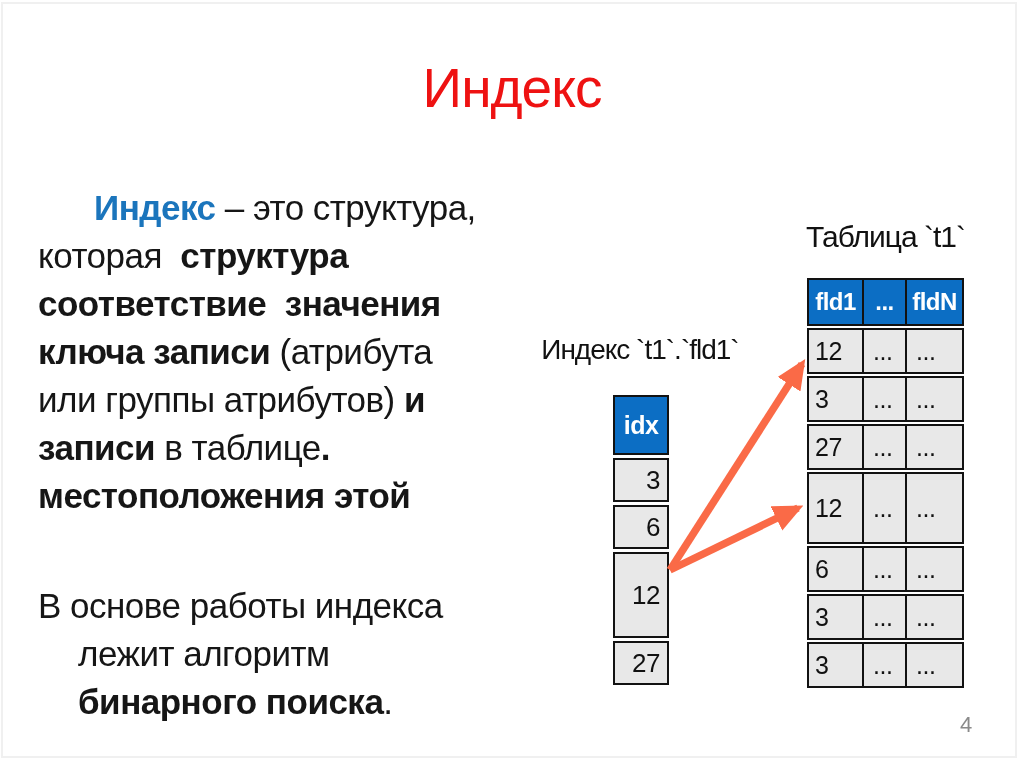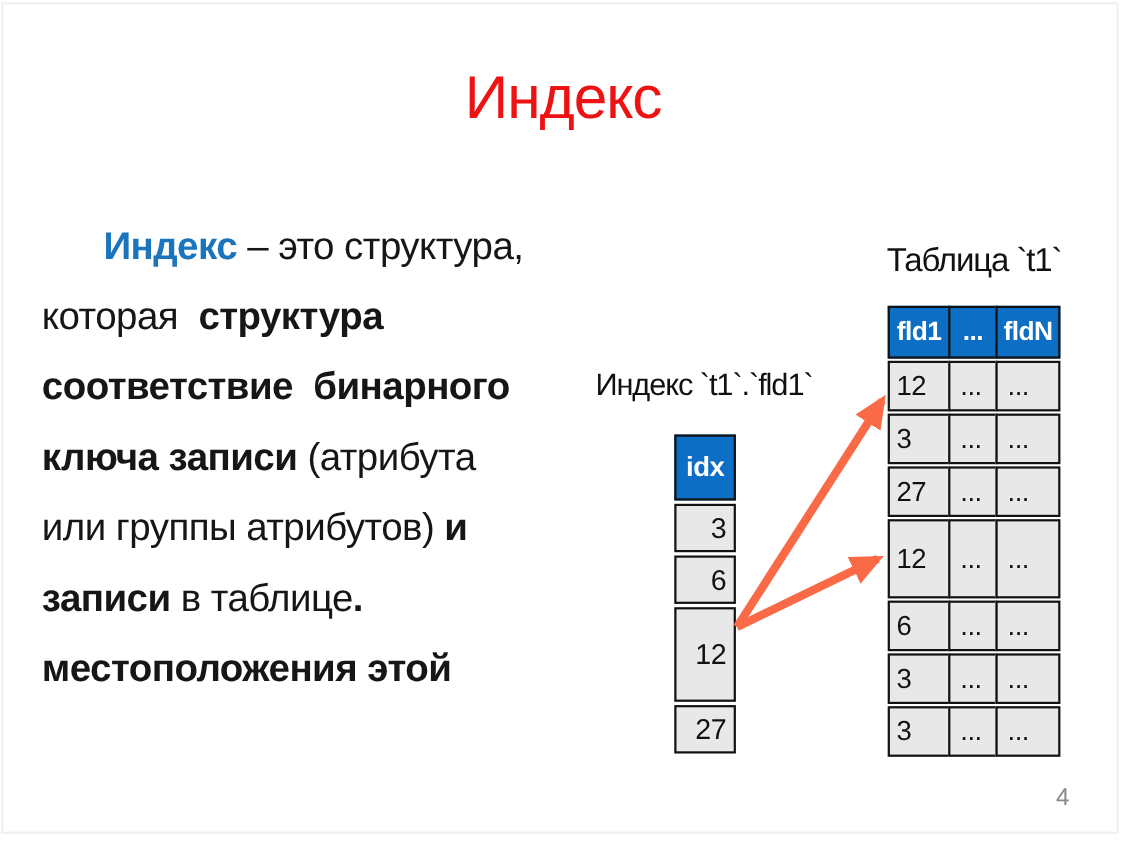--- a/index.html
+++ b/index.html
@@ -9,21 +9,21 @@
 
   .frame { position:absolute; left:1px; top:2px; right:7px; bottom:9px;
            border:2px solid var(--frame-gray,#f0f0f0); pointer-events:none; }
 
   .slide-title { position:absolute; left:0; top:56px; width:100%;
                  text-align:center; font-size:55px; font-weight:400;
                  color:var(--title-red,#ee1212); letter-spacing:-1px; }
 
   .para { position:absolute; color:#161616; font-size:35px; line-height:48px;
           letter-spacing:-0.5px; }
-  .rt-line { white-space:pre;margin-top:16px; }
+  .rt-line { white-space:pre; }
   .rt-line .b { font-weight:700; }
   .rt-line .blue { color:var(--accent-blue,#1b75bc); }
   .para1 { left:38px; top:184px; }
   .para1 .indent { margin-left:56px; }
   .para2 { left:38px; top:582px; }
   .para2 .indent { margin-left:40px; }
 
   .diagram-label { position:absolute; color:#111; font-size:28px;
                    letter-spacing:-1px; text-align:center; }
   .idx-label { left:535px; top:334px; width:210px; }
@@ -70,27 +70,32 @@
 
 <div class="slide">
 
   <div class="frame"></div>
 
   <h1 class="slide-title">Индекс</h1>
 
   <div class="para para1">
       <div class="rt-line indent"><span class="b blue">Индекс</span><span> – это структура,</span></div>
       <div class="rt-line"><span>которая  </span><span class="b">структура</span></div>
-      <div class="rt-line"><span class="b">соответствие  бинарного</span></div>
+      <div class="rt-line"><span class="b">соответствие  значения</span></div>
       <div class="rt-line"><span class="b">ключа записи</span><span> (атрибута</span></div>
       <div class="rt-line"><span>или группы атрибутов) </span><span class="b">и</span></div>
       <div class="rt-line"><span class="b">записи</span><span> в таблице</span><span class="b">.</span></div>
       <div class="rt-line"><span class="b">местоположения этой</span></div>
     </div>
 
+  <div class="para para2">
+      <div class="rt-line"><span>В основе работы индекса</span></div>
+      <div class="rt-line indent"><span>лежит алгоритм</span></div>
+      <div class="rt-line indent"><span class="b">бинарного поиска</span><span>.</span></div>
+    </div>
 
   <div class="diagram-label idx-label">Индекс `t1`.`fld1`</div>
 
   <div class="idx-table">
     <div class="idx-header">idx</div>
     <div>
         <div class="idx-cell">3</div>
         <div class="idx-cell">6</div>
         <div class="idx-cell tall">12</div>
         <div class="idx-cell">27</div>

